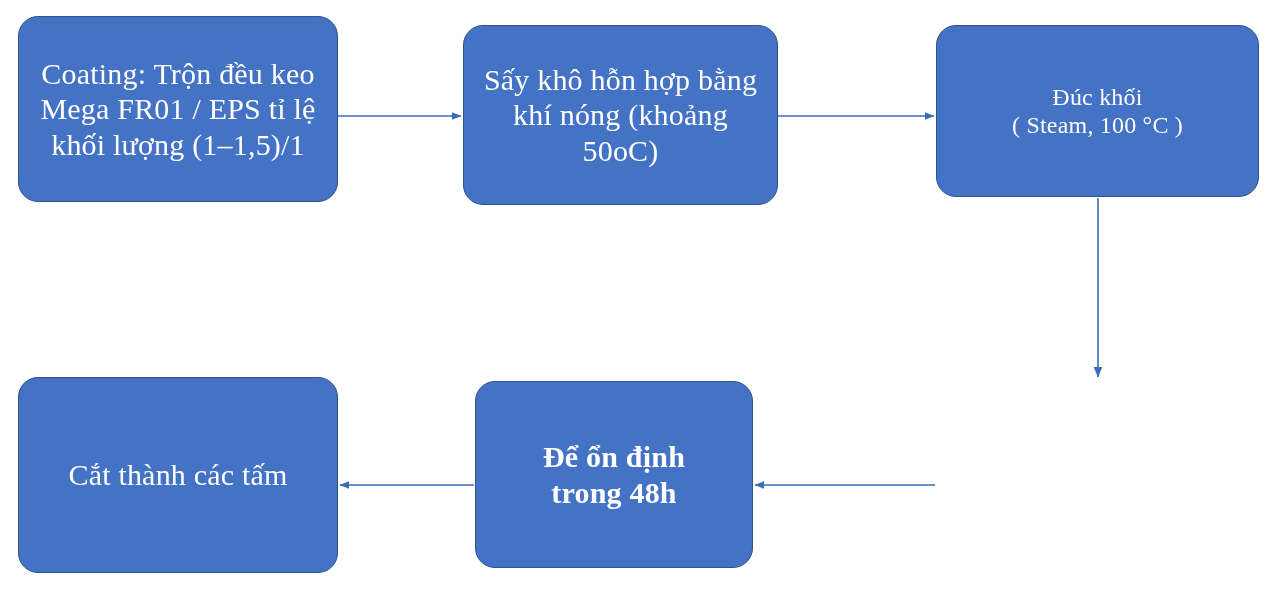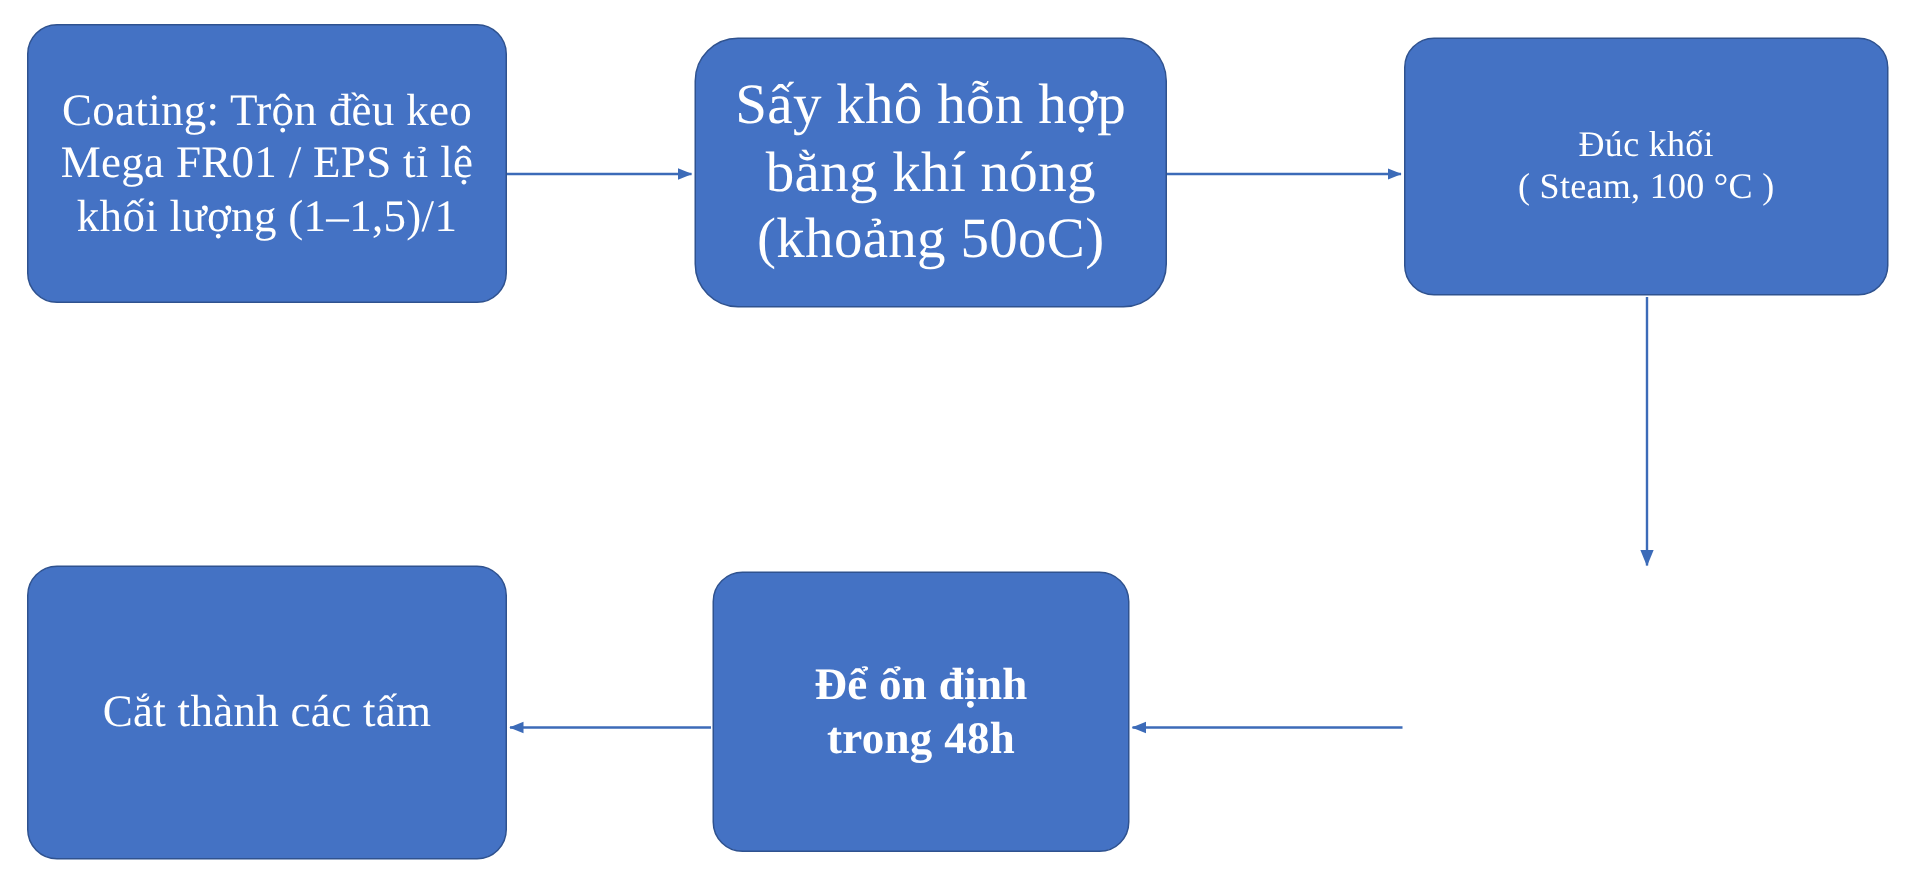--- a/index.html
+++ b/index.html
@@ -72,21 +72,21 @@
 
     <line x1="935" y1="485" x2="755" y2="485" stroke="#3C6BB8" stroke-width="1.6" marker-end="url(#ar-left)"></line>
 
     <line x1="474" y1="485" x2="340" y2="485" stroke="#3C6BB8" stroke-width="1.6" marker-end="url(#ar-left)"></line>
   </svg>
 
   <div class="node" style="left:18px; top:16px; width:320px; height:186px; font-size:30px;">
     <span class="label">Coating: Trộn đều keo Mega FR01 / EPS tỉ lệ khối lượng (1–1,5)/1</span>
   </div>
 
-  <div class="node" style="left:463px; top:25px; width:315px; height:180px; font-size:38px;border-radius:29px;">
+  <div class="node" style="left:463px; top:25px; width:315px; height:180px; font-size:30px;">
     <span class="label">Sấy khô hỗn hợp bằng khí nóng (khoảng 50oC)</span>
   </div>
 
   <div class="node" style="left:936px; top:25px; width:323px; height:172px; font-size:24px;justify-content:center;">
     <span class="label">Đúc khối
 ( Steam, 100 °C )</span>
   </div>
 
 
   <div class="node" style="left:475px; top:381px; width:278px; height:187px; font-size:30px;font-weight:bold;">

